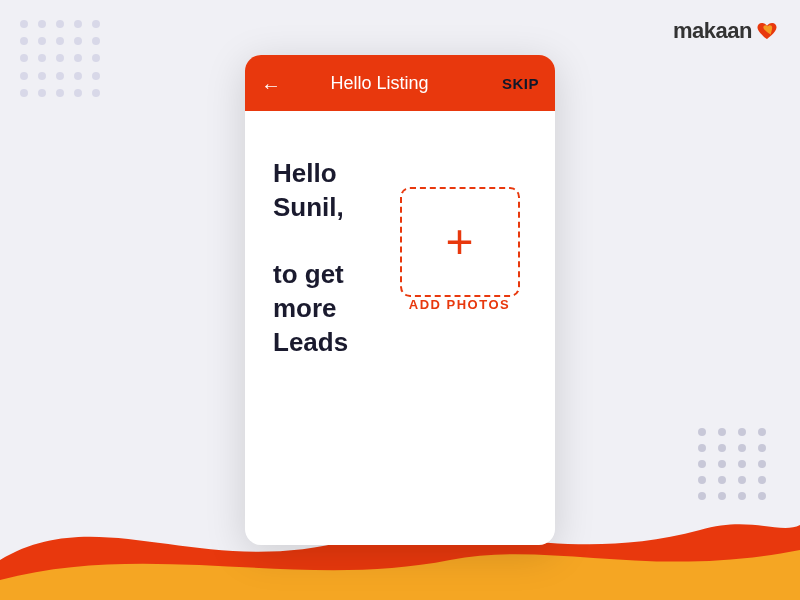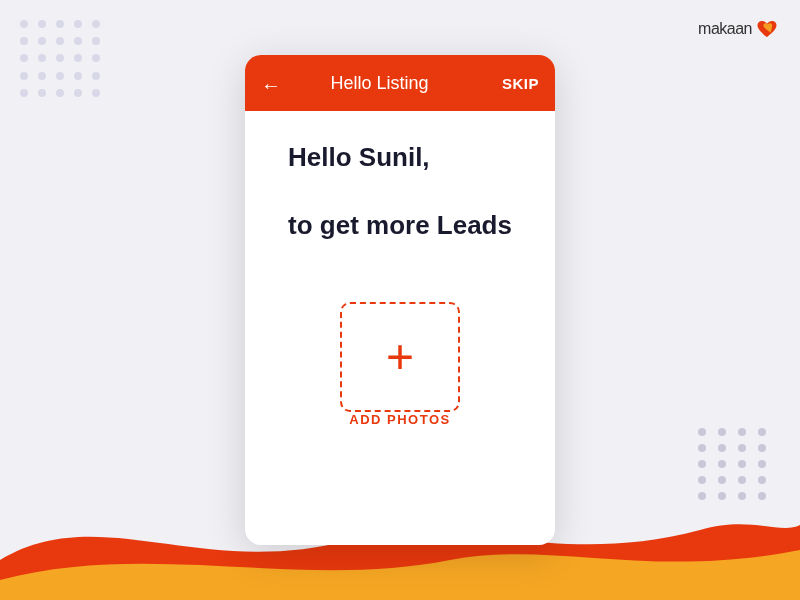--- a/index.html
+++ b/index.html
@@ -50,22 +50,22 @@
     
     .logo-container {
       position: absolute;
       top: 18px;
       right: 22px;
       display: flex;
       align-items: center;
       gap: 4px;
     }
     .logo-text {
-      font-size: 16px;
-      font-weight: 400;
+      font-size: 22px;
+      font-weight: 700;
       color: #333;
       letter-spacing: -0.5px;
     }
     .logo-heart {
       width: 22px;
       height: 22px;
     }
 
     
     .wave-bottom {
@@ -111,34 +111,34 @@
     }
     .header-title {
       color: #fff;
       font-size: 18px;
       font-weight: 500;
       flex: 1;
       text-align: center;
       margin-left: -24px;
     }
     .header-skip {
-      color: #ffffff;
+      color: #0f172a;
       font-size: 15px;
       font-weight: 600;
       cursor: pointer;
       letter-spacing: 0.5px;
     }
 
     
     .content-area {
       flex: 1;
-      padding: 30px 28px;
-      display: flex;
-      flex-direction: column;
-      align-items: center;
+      padding: 46px 28px;
+      display: flex;
+      flex-direction: row;
+      align-items: flex-start;
     }
 
     .greeting-text {
       font-size: 26px;
       font-weight: 700;
       color: #1a1a2e;
       line-height: 1.3;
       margin-bottom: 30px;
     }
 

